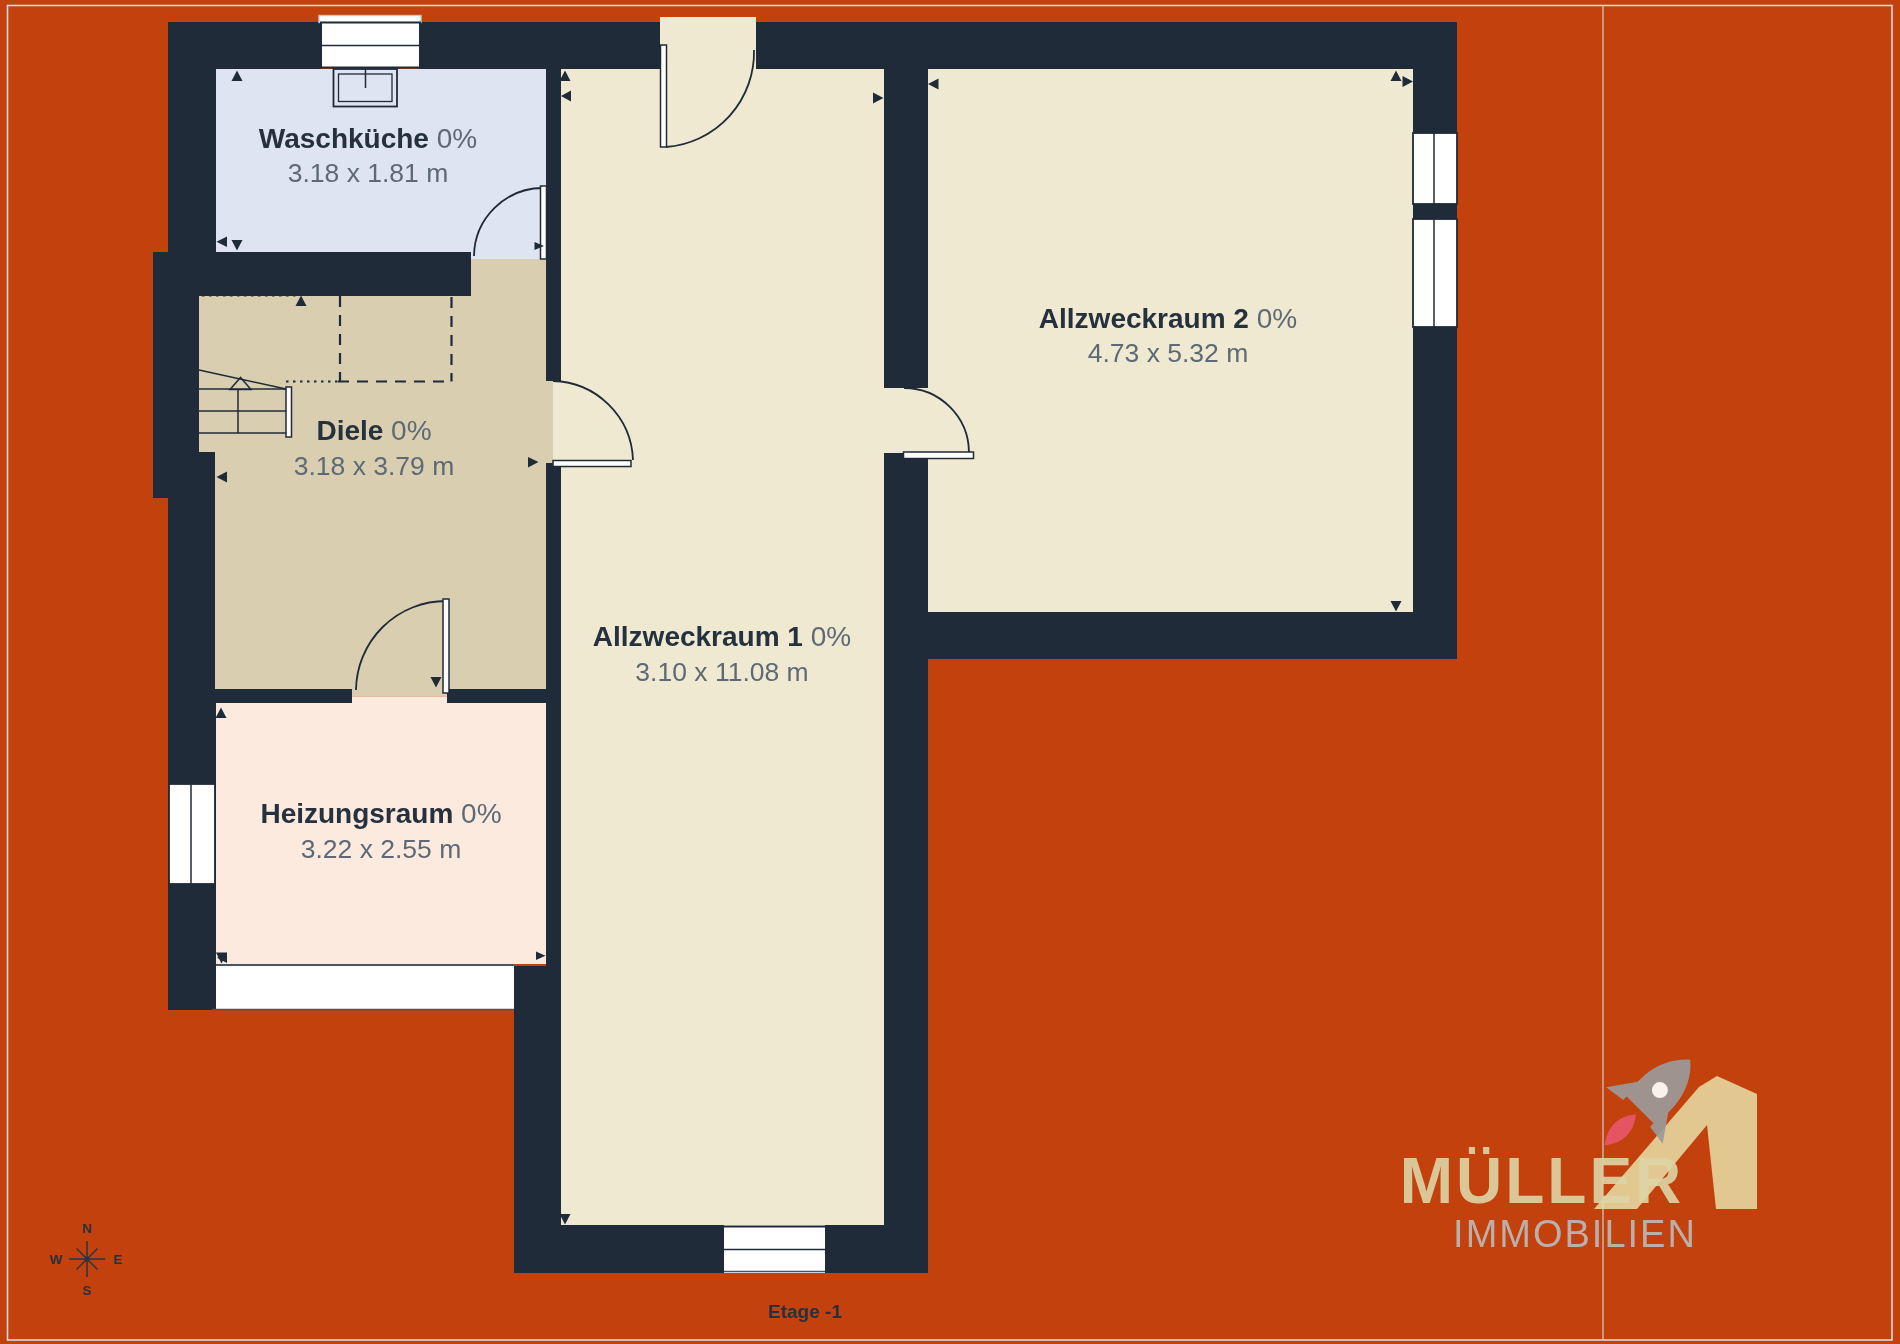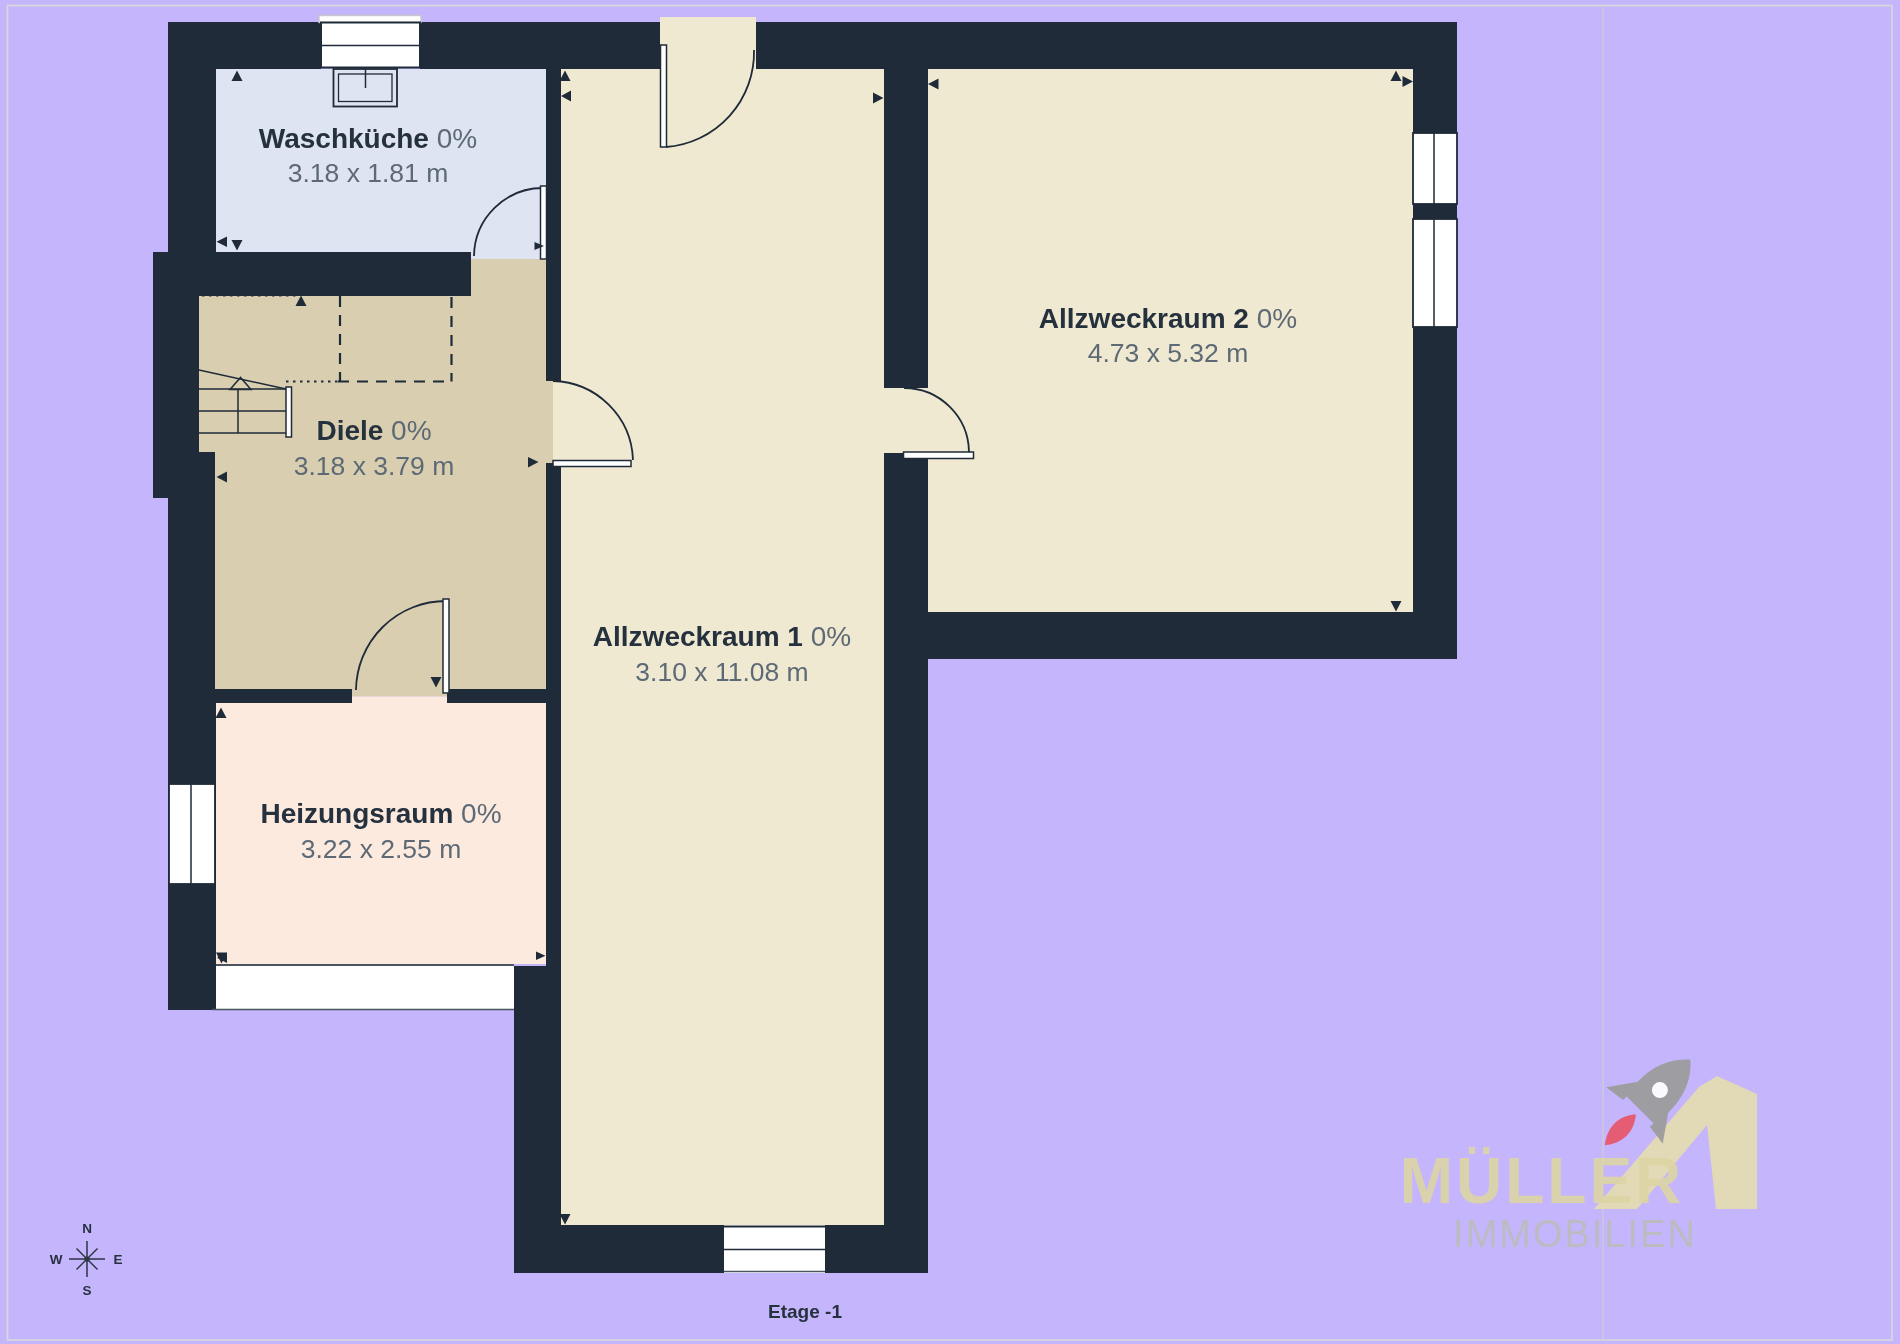--- a/index.html
+++ b/index.html
@@ -1,16 +1,16 @@
 <!DOCTYPE html>
 <html><head>
 <meta charset="utf-8">
 <style>
   html,body{margin:0;padding:0;background:#fff;}
-  #page{position:relative;width:1900px;height:1344px;background:#c4b5fd;overflow:hidden;
+  #page{position:relative;width:1900px;height:1344px;background:#c2410c;overflow:hidden;
         font-family:"Liberation Sans", sans-serif;}
   .abs{position:absolute;}
 </style>
 </head>
 <body>
 <div id="page">
 
 <svg class="abs" style="left:0;top:0" width="1900" height="1344" viewBox="0 0 1900 1344">
 
   <rect x="7.5" y="5.5" width="1884.5" height="1334.5" fill="none" stroke="#d9d9d9" stroke-width="1.6"></rect>

